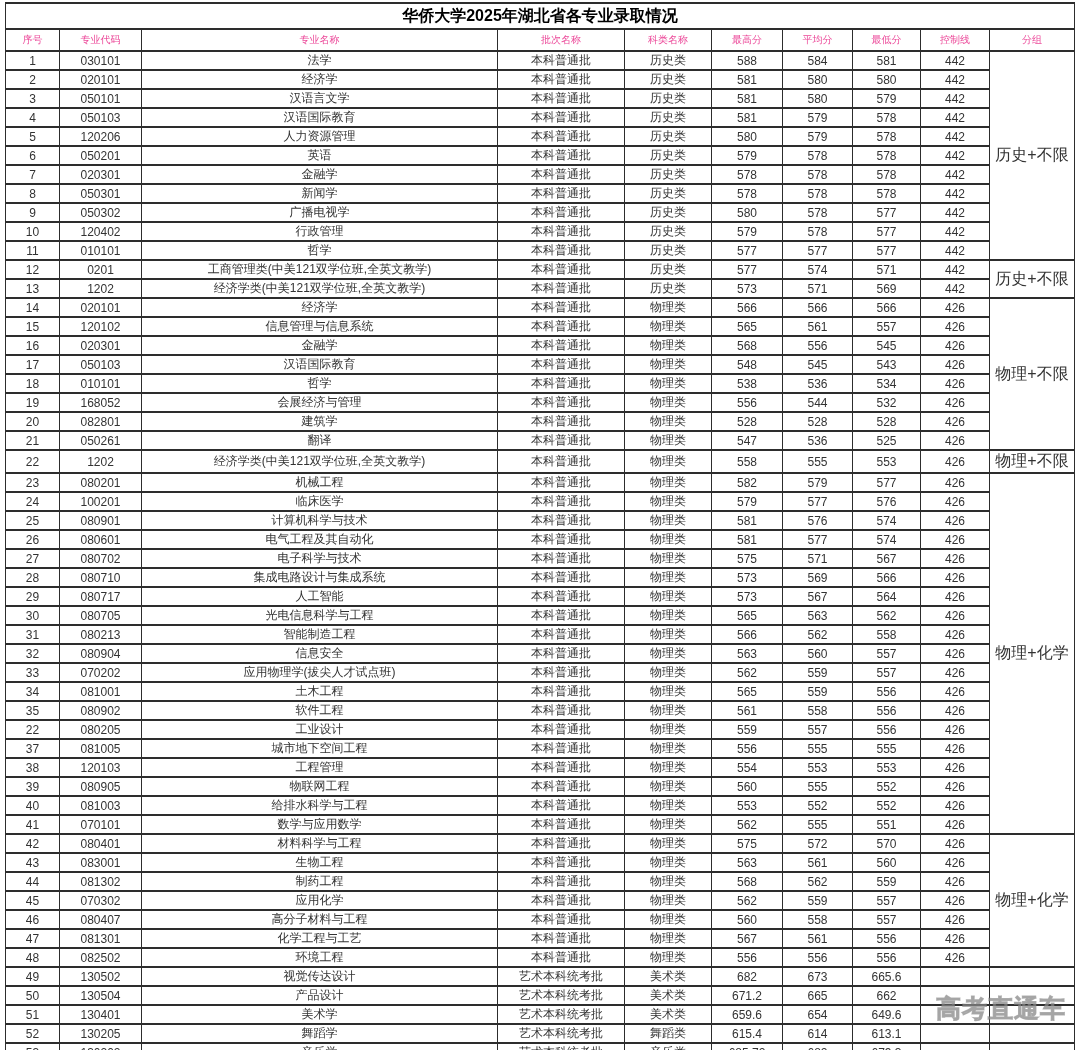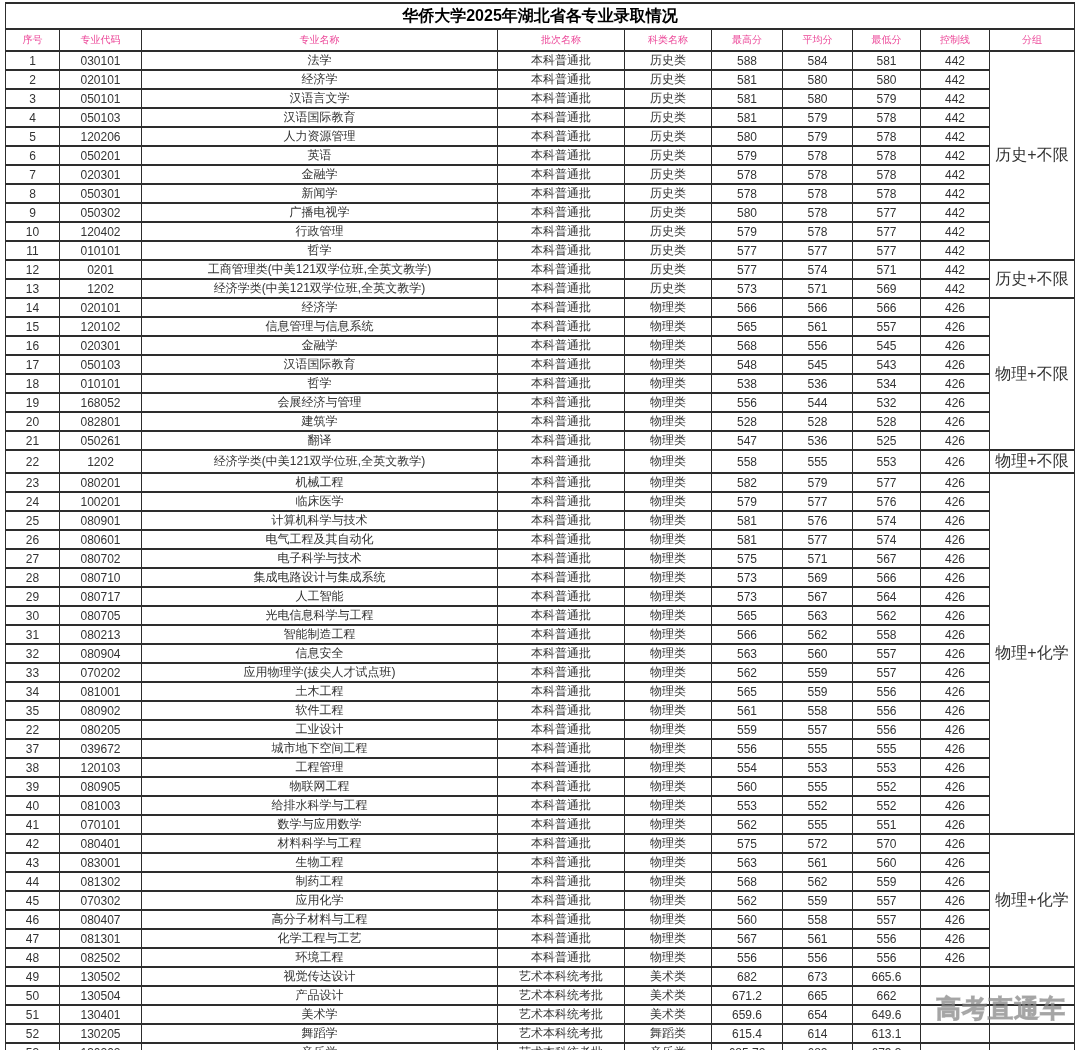--- a/index.html
+++ b/index.html
@@ -491,21 +491,21 @@
           <td class="name-cell">工业设计</td>
           <td>本科普通批</td>
           <td>物理类</td>
           <td>559</td>
           <td>557</td>
           <td>556</td>
           <td>426</td>
         </tr>
         <tr>
           <td>37</td>
-          <td>039672</td>
+          <td>081005</td>
           <td class="name-cell">城市地下空间工程</td>
           <td>本科普通批</td>
           <td>物理类</td>
           <td>556</td>
           <td>555</td>
           <td>555</td>
           <td>426</td>
         </tr>
         <tr>
           <td>38</td>

